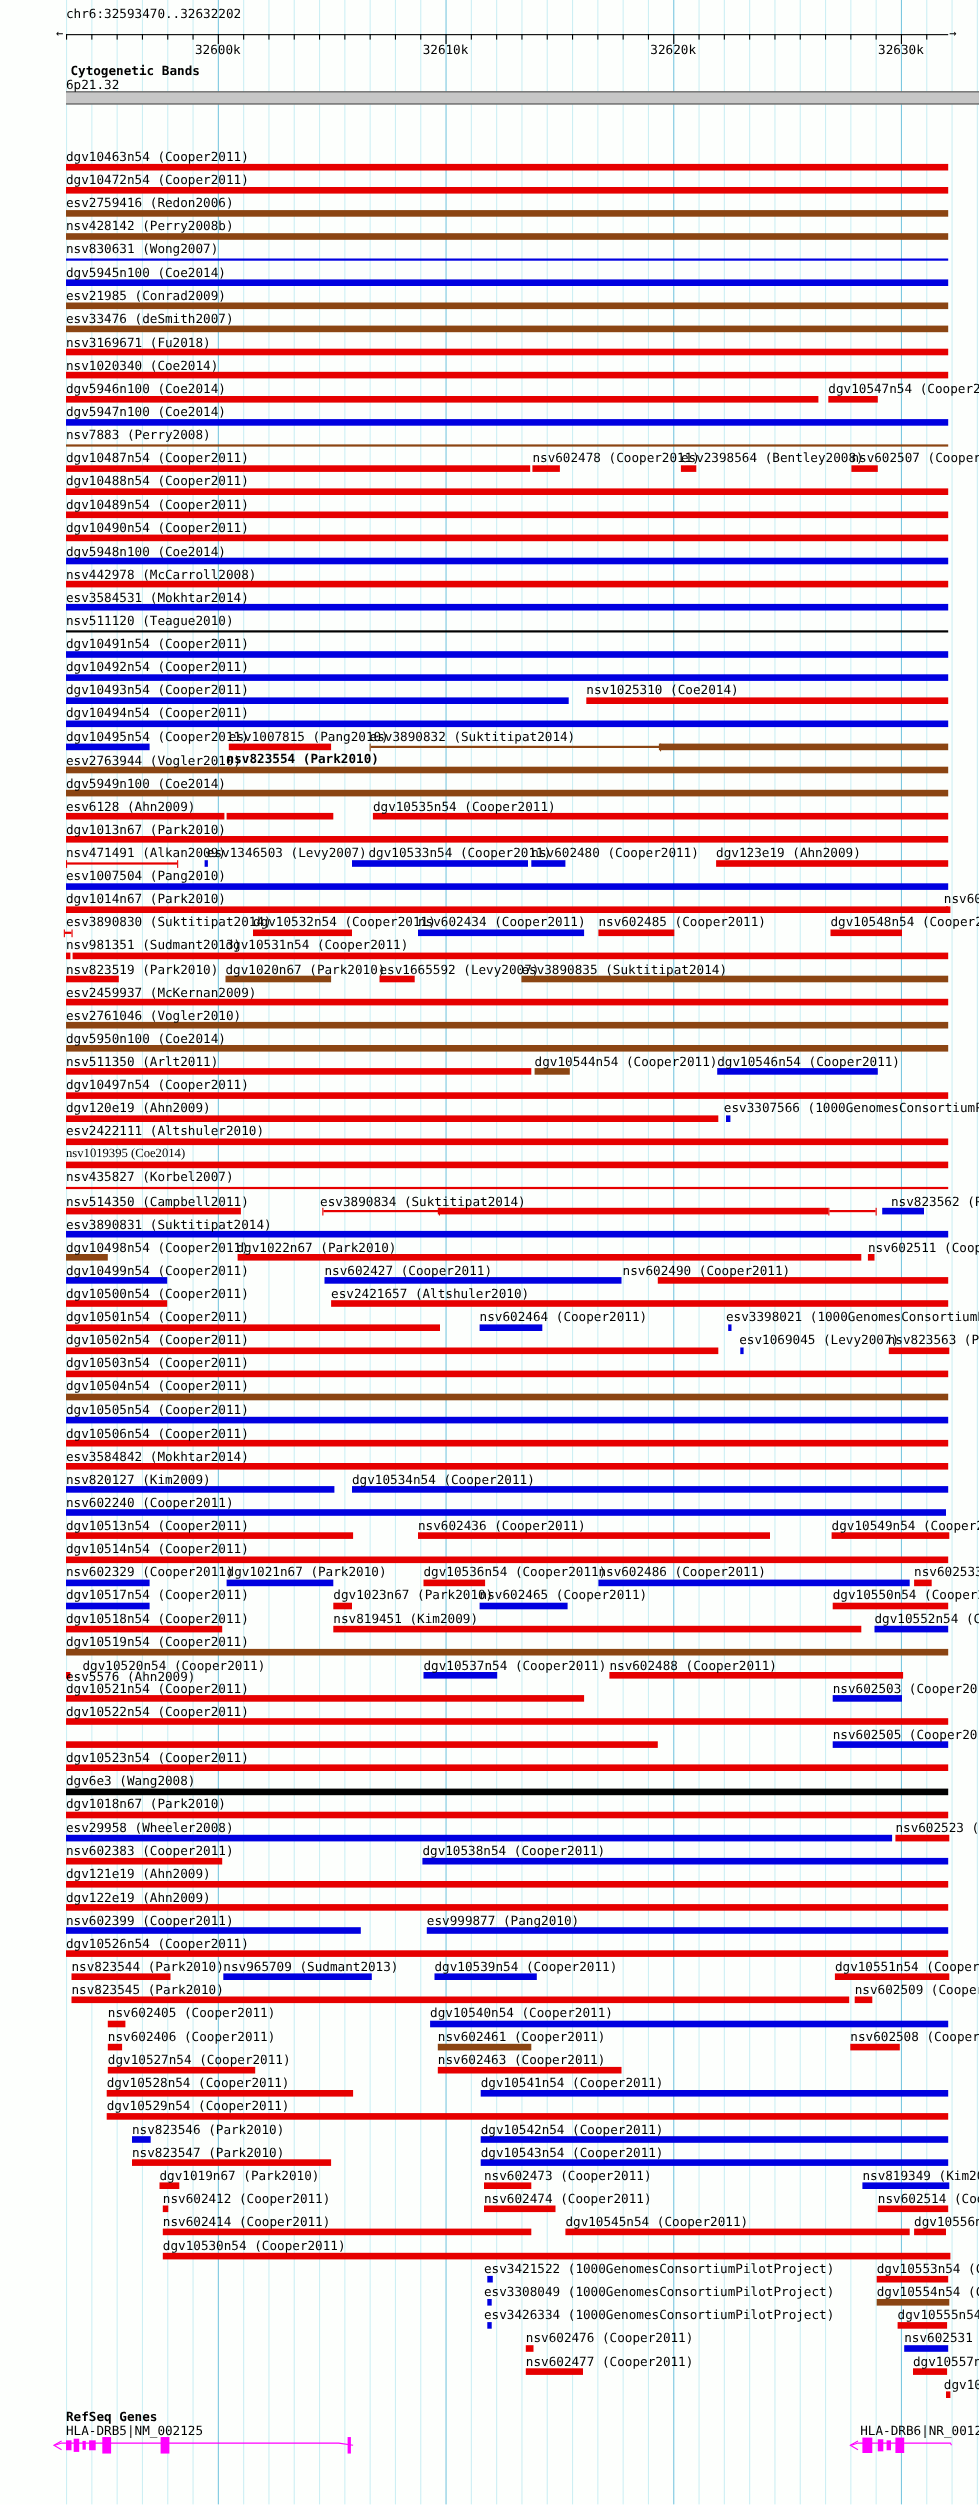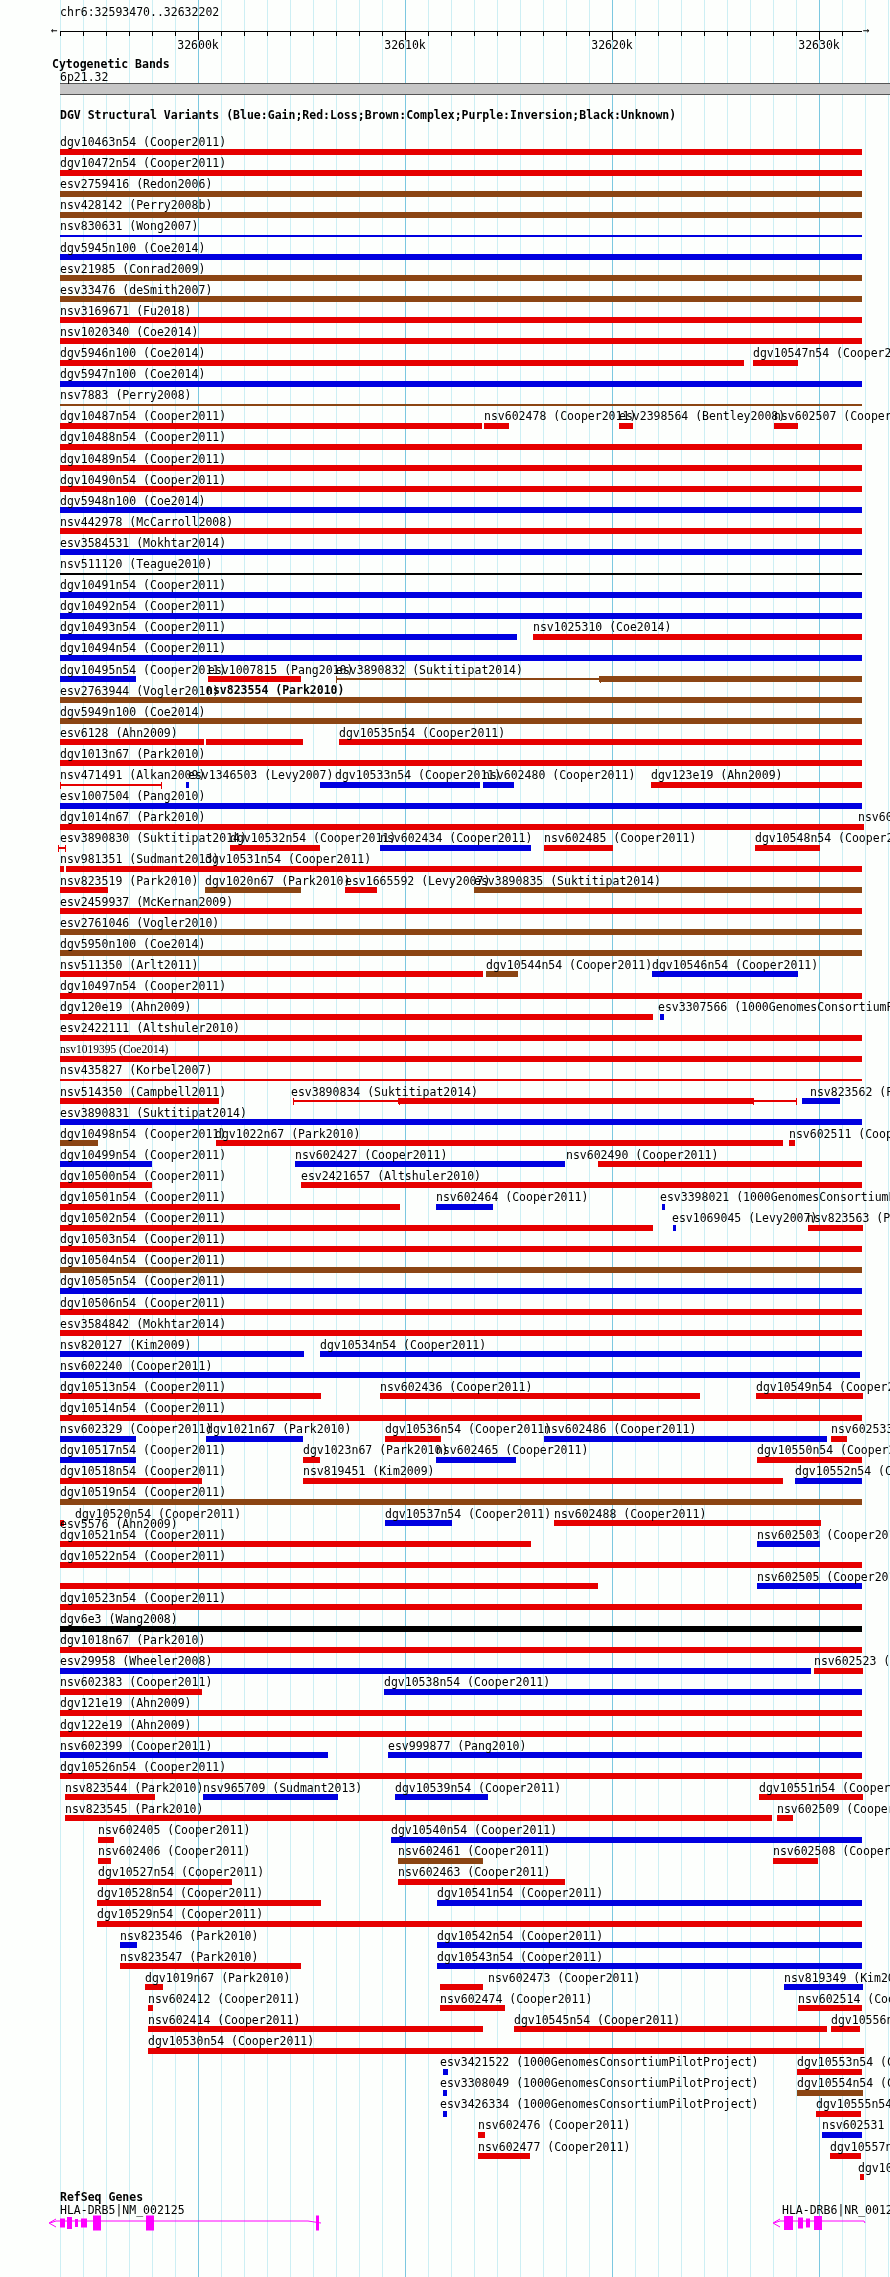--- a/index.html
+++ b/index.html
@@ -106,25 +106,24 @@
       <div class="tick" style="left: 773px; top: 31px; height: 5px;"></div>
       <div class="tick" style="left: 796px; top: 31px; height: 5px;"></div>
       <div class="tick" style="left: 819px; top: 31px; height: 9px;"></div>
       <div class="tick" style="left: 842px; top: 31px; height: 5px;"></div>
       <div class="tick-label" style="left: 198px; top: 38px;">32600k</div>
       <div class="tick-label" style="left: 405px; top: 38px;">32610k</div>
       <div class="tick-label" style="left: 612px; top: 38px;">32620k</div>
       <div class="tick-label" style="left: 819px; top: 38px;">32630k</div>
     </div>
 
-  <div class="hdr bold" style="left:52px;top:57px;">Cytogenetic Bands</div>
+  <div class="hdr bold" style="left:64px;top:57px;">Cytogenetic Bands</div>
   <div class="hdr" style="left:60px;top:70px;">6p21.32</div>
   <div class="cytoband-bar" style="left:60px;top:83px;width:830px;"></div>
 
-  <div class="hdr bold" style="left:60px;top:108px;">DGV Structural Variants (Blue:Gain;Red:Loss;Brown:Complex;Purple:Inversion;Black:Unknown)</div>
 
   <div id="variants">
       <div class="vlabel" style="left: 60px; top: 137px;">dgv10463n54 (Cooper2011)</div>
       <div class="bar" style="left: 60px; top: 148.5px; width: 802px; background: rgb(230, 0, 0); --c: #e60000;"></div>
       <div class="vlabel" style="left: 60px; top: 158.1px;">dgv10472n54 (Cooper2011)</div>
       <div class="bar" style="left: 60px; top: 169.6px; width: 802px; background: rgb(230, 0, 0); --c: #e60000;"></div>
       <div class="vlabel" style="left: 60px; top: 179.2px;">esv2759416 (Redon2006)</div>
       <div class="bar" style="left: 60px; top: 190.7px; width: 802px; background: rgb(139, 69, 19); --c: #8b4513;"></div>
       <div class="vlabel" style="left: 60px; top: 200.3px;">nsv428142 (Perry2008b)</div>
       <div class="bar" style="left: 60px; top: 211.8px; width: 802px; background: rgb(139, 69, 19); --c: #8b4513;"></div>
@@ -423,21 +422,21 @@
       <div class="bar" style="left: 97px; top: 1920.9px; width: 765px; background: rgb(230, 0, 0); --c: #e60000;"></div>
       <div class="vlabel" style="left: 120px; top: 1930.5px;">nsv823546 (Park2010)</div>
       <div class="vlabel" style="left: 437px; top: 1930.5px;">dgv10542n54 (Cooper2011)</div>
       <div class="bar" style="left: 120px; top: 1942px; width: 17px; background: rgb(0, 0, 224); --c: #0000e0;"></div>
       <div class="bar" style="left: 437px; top: 1942px; width: 425px; background: rgb(0, 0, 224); --c: #0000e0;"></div>
       <div class="vlabel" style="left: 120px; top: 1951.6px;">nsv823547 (Park2010)</div>
       <div class="vlabel" style="left: 437px; top: 1951.6px;">dgv10543n54 (Cooper2011)</div>
       <div class="bar" style="left: 120px; top: 1963.1px; width: 181px; background: rgb(230, 0, 0); --c: #e60000;"></div>
       <div class="bar" style="left: 437px; top: 1963.1px; width: 425px; background: rgb(0, 0, 224); --c: #0000e0;"></div>
       <div class="vlabel" style="left: 145px; top: 1972.7px;">dgv1019n67 (Park2010)</div>
-      <div class="vlabel" style="left: 440px; top: 1972.7px; margin-left: 48px;">nsv602473 (Cooper2011)</div>
+      <div class="vlabel" style="left: 440px; top: 1972.7px;">nsv602473 (Cooper2011)</div>
       <div class="vlabel" style="left: 784px; top: 1972.7px;">nsv819349 (Kim2009)</div>
       <div class="bar" style="left: 145px; top: 1984.2px; width: 18px; background: rgb(230, 0, 0); --c: #e60000;"></div>
       <div class="bar" style="left: 440px; top: 1984.2px; width: 43px; background: rgb(230, 0, 0); --c: #e60000;"></div>
       <div class="bar" style="left: 784px; top: 1984.2px; width: 79px; background: rgb(0, 0, 224); --c: #0000e0;"></div>
       <div class="vlabel" style="left: 148px; top: 1993.8px;">nsv602412 (Cooper2011)</div>
       <div class="vlabel" style="left: 440px; top: 1993.8px;">nsv602474 (Cooper2011)</div>
       <div class="vlabel" style="left: 798px; top: 1993.8px;">nsv602514 (Cooper2011)</div>
       <div class="bar" style="left: 148px; top: 2005.3px; width: 5px; background: rgb(230, 0, 0); --c: #e60000;"></div>
       <div class="bar" style="left: 440px; top: 2005.3px; width: 65px; background: rgb(230, 0, 0); --c: #e60000;"></div>
       <div class="bar" style="left: 798px; top: 2005.3px; width: 64px; background: rgb(230, 0, 0); --c: #e60000;"></div>

